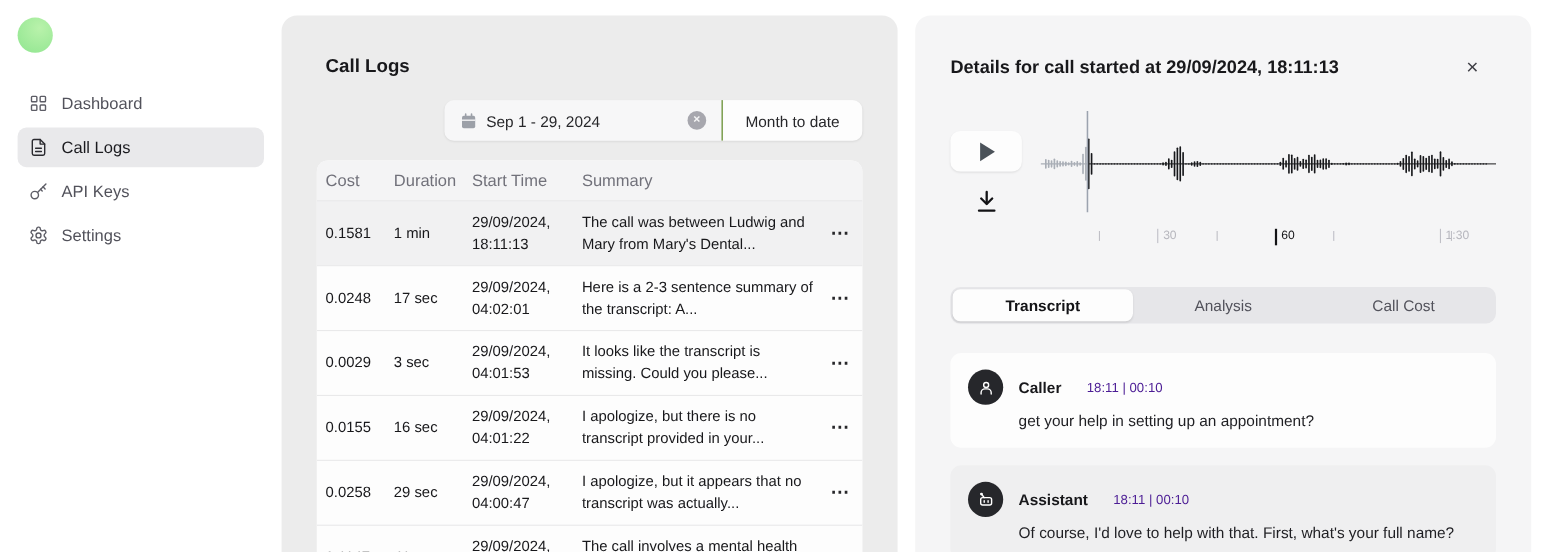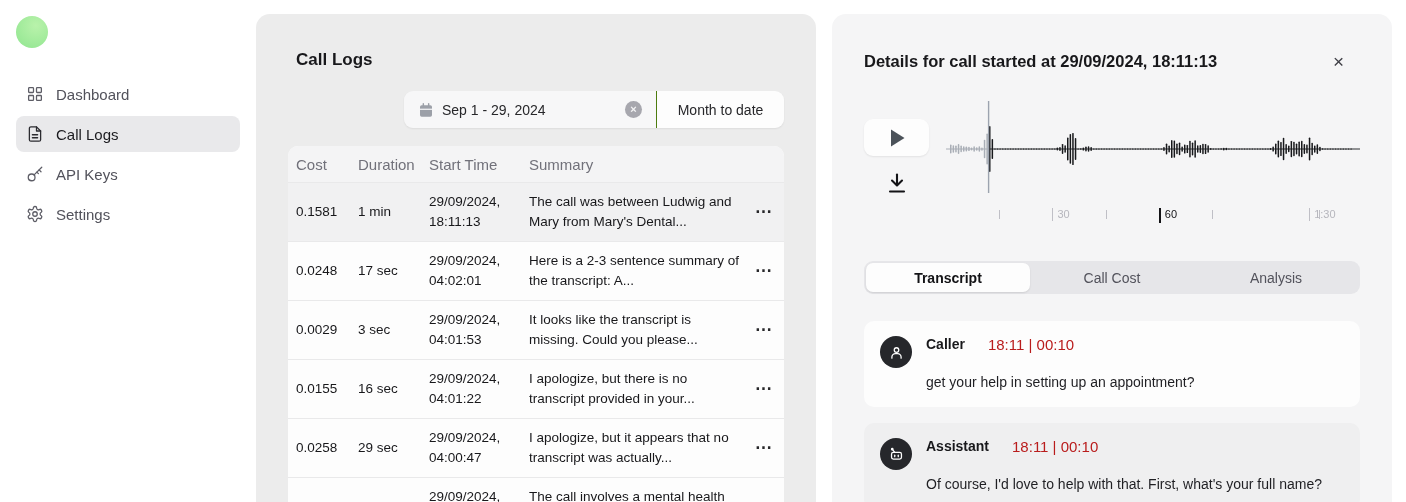--- a/index.html
+++ b/index.html
@@ -73,27 +73,27 @@
   .tabs { margin-top:34px; height:33px; background:#e6e6e9; border-radius:9px;
     padding:2px; display:flex; }
   .tab { flex:1; display:flex; align-items:center; justify-content:center;
     font-size:14px; color:#52525b; border-radius:7px; cursor:pointer; }
   .tab.active { background:#fdfdfd; color:#131316; font-weight:700;
     box-shadow:0 1px 2px rgba(0,0,0,.10); }
 
   .messages { margin-top:27px; display:flex; flex-direction:column; gap:16px; }
   .msg-card { border-radius:10px; padding:15px 16px 17px; background:#fdfdfd; }
   .msg-card.assistant { background:#efeff0; }
-  .msg-head { display:flex; align-items:flex-start; gap:14px; }
+  .msg-head { display:flex; align-items:center; gap:14px; }
   .avatar { width:32px; height:32px; border-radius:50%; background:#26272b;
     display:flex; align-items:center; justify-content:center; flex-shrink:0; }
   .avatar svg { width:17px; height:17px; stroke:#fff; stroke-width:1.8; fill:none;
     stroke-linecap:round; stroke-linejoin:round; }
   .msg-speaker { font-size:14px; font-weight:700; }
-  .msg-meta { font-size:15px; color:#b91c1c; margin-left:9px; }
+  .msg-meta { font-size:12px; color:#4c1d95; margin-left:9px; }
   .msg-text { margin-top:6px; margin-left:46px; font-size:14px; color:#1f1f23; }
 </style>
 </head>
 <body>
 
 <div class="app">
 
   <div class="sidebar">
     <div class="logo"></div>
     <div class="nav">
@@ -421,22 +421,22 @@
           <span class="tick-label">1:30</span>
         </div>
         <div class="tick unlabeled" style="left: 90%;">
           <div class="tick-line"></div>
           <span class="tick-label"></span>
         </div>
       </div>
 
     <div class="tabs">
       <div class="tab active">Transcript</div>
+      <div class="tab">Analysis</div>
       <div class="tab">Call Cost</div>
-      <div class="tab">Analysis</div>
     </div>
 
     <div class="messages">
       <div class="msg-card">
         <div class="msg-head">
           <div class="avatar">
             <svg viewBox="0 0 24 24">
                 <circle cx="12" cy="8.5" r="3.2"></circle>
                 <path d="M5.5 20v-1.5a5 5 0 0 1 5-5h3a5 5 0 0 1 5 5V20"></path>
               </svg>

